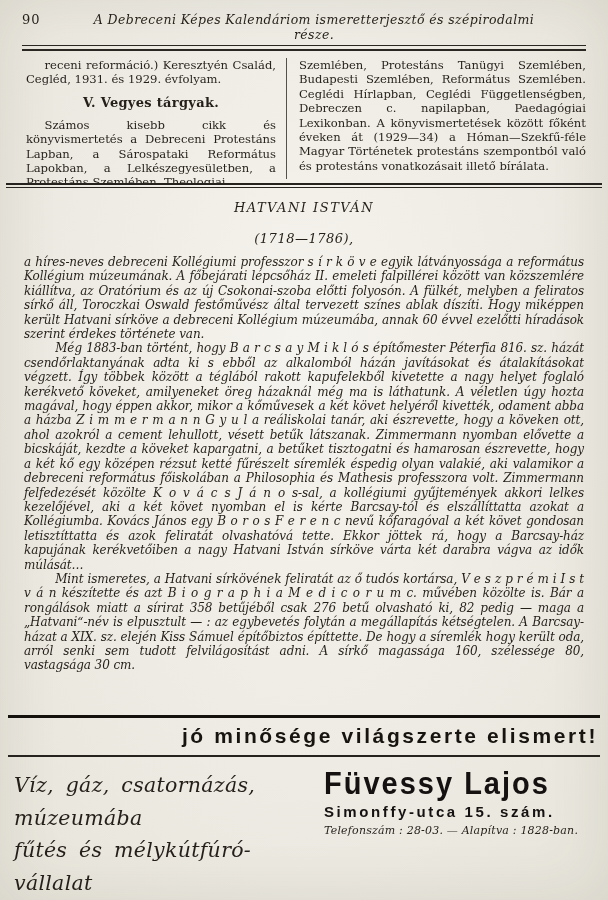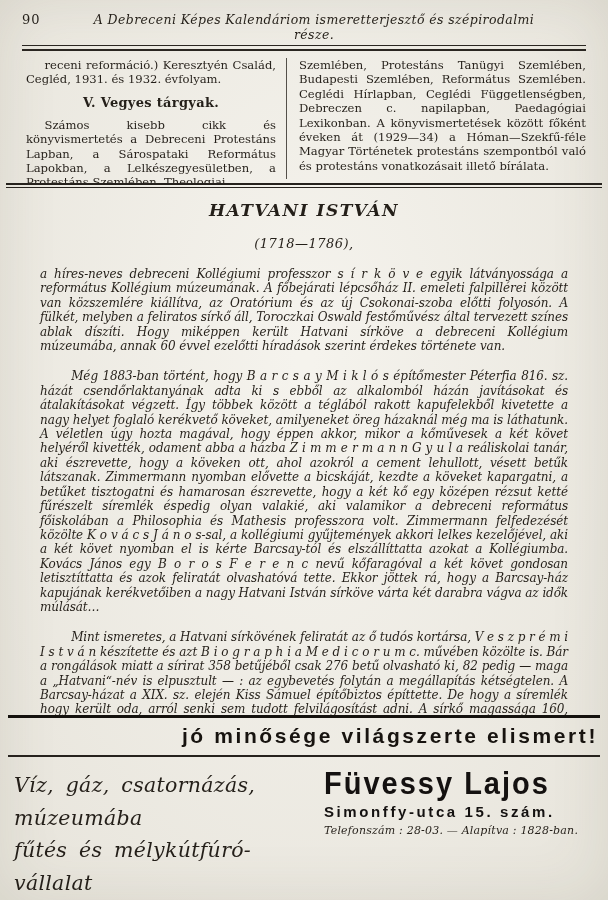--- a/index.html
+++ b/index.html
@@ -49,28 +49,28 @@
   .double-rule-top { border-top:2px solid #26221d; margin:0 6px; }
   .double-rule-bottom { border-top:1px solid #26221d; margin:2px 6px 0 6px; }
 
   
   .article {
     flex:1; overflow:hidden;
     padding:12px 24px 2px 24px;
     font-style:italic;
   }
   .article-title {
-    text-align:center; font-size:17px; font-weight:bold; font-style:italic;
+    text-align:center; font-size:13px; font-weight:normal; font-style:italic;
     letter-spacing:1.5px;
   }
   .article-subtitle {
     text-align:center; font-size:13px; margin:16px 0 9px 0; letter-spacing:0.5px;
   }
   .article-body { font-size:12px; line-height:14.4px; text-align:justify; letter-spacing:-0.1px; }
-  .article-body p { margin:16px; }
+  .article-body p { margin:0; }
   .article-body p + p { text-indent:2.6em; }
 
   
   .stabilo-rule { border-top:3px solid #14110d; margin:0 8px; }
   .stabilo { padding:4px 10px 2px 12px; }
   .stabilo-brandline { display:flex; align-items:center; height:54px; }
   .stabilo-brand {
     font-family:"Liberation Serif", serif; font-weight:bold;
     font-size:46px; letter-spacing:3px; color:#151210;
     transform:scaleY(1.06); transform-origin:left center; white-space:nowrap;
@@ -128,21 +128,21 @@
     <div class="header-row">
       <span class="page-number">90</span>
       <span class="running-title">A Debreceni Képes Kalendáriom ismeretterjesztő és szépirodalmi része.</span>
     </div>
     <div class="header-rule-thin"></div>
     <div class="header-rule-thick"></div>
   </div>
 
   <div class="columns">
     <div class="col-left">
-      <p class="cont-para">receni reformáció.) Keresztyén Család, Cegléd, 1931. és 1932. évfolyam.</p>
+      <p class="cont-para">receni reformáció.) Keresztyén Család, Cegléd, 1931. és 1929. évfolyam.</p>
       <div class="vegyes-heading">V. Vegyes tárgyak.</div>
       <p class="indent-para">Számos kisebb cikk és könyvismertetés a Debreceni Protestáns Lapban, a Sárospataki Református Lapokban, a Lelkészegyesületben, a Protestáns Szemlében, Theologiai</p>
     </div>
     <div class="col-divider"></div>
     <div class="col-right">
       <p>Szemlében, Protestáns Tanügyi Szemlében, Budapesti Szemlében, Református Szemlében. Ceglédi Hírlapban, Ceglédi Függetlenségben, Debreczen c. napilapban, Paedagógiai Lexikonban. A könyvismertetések között főként éveken át (1929—34) a Hóman—Szekfű-féle Magyar Történetek protestáns szempontból való és protestáns vonatkozásait illető bírálata.</p>
     </div>
   </div>
 
   <div class="double-rule-top"></div>

